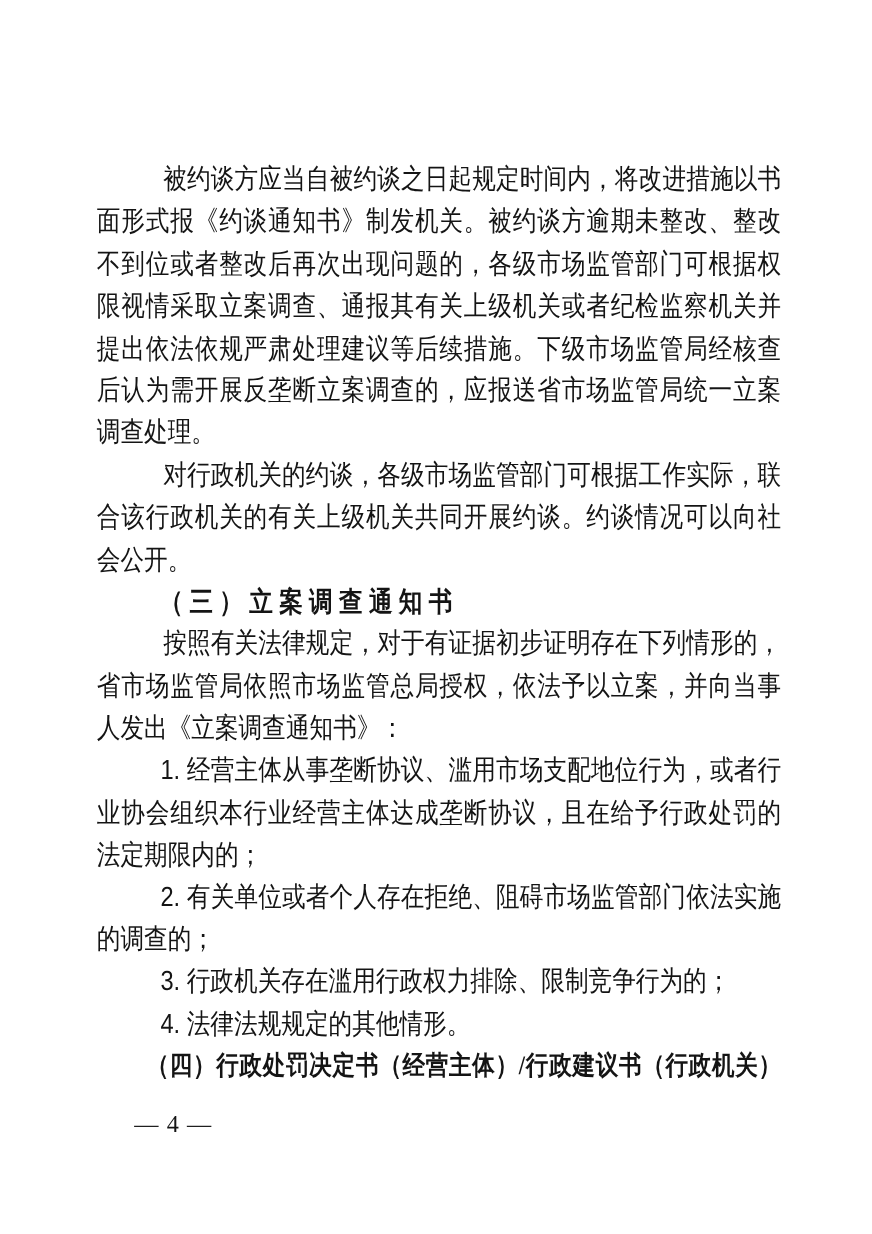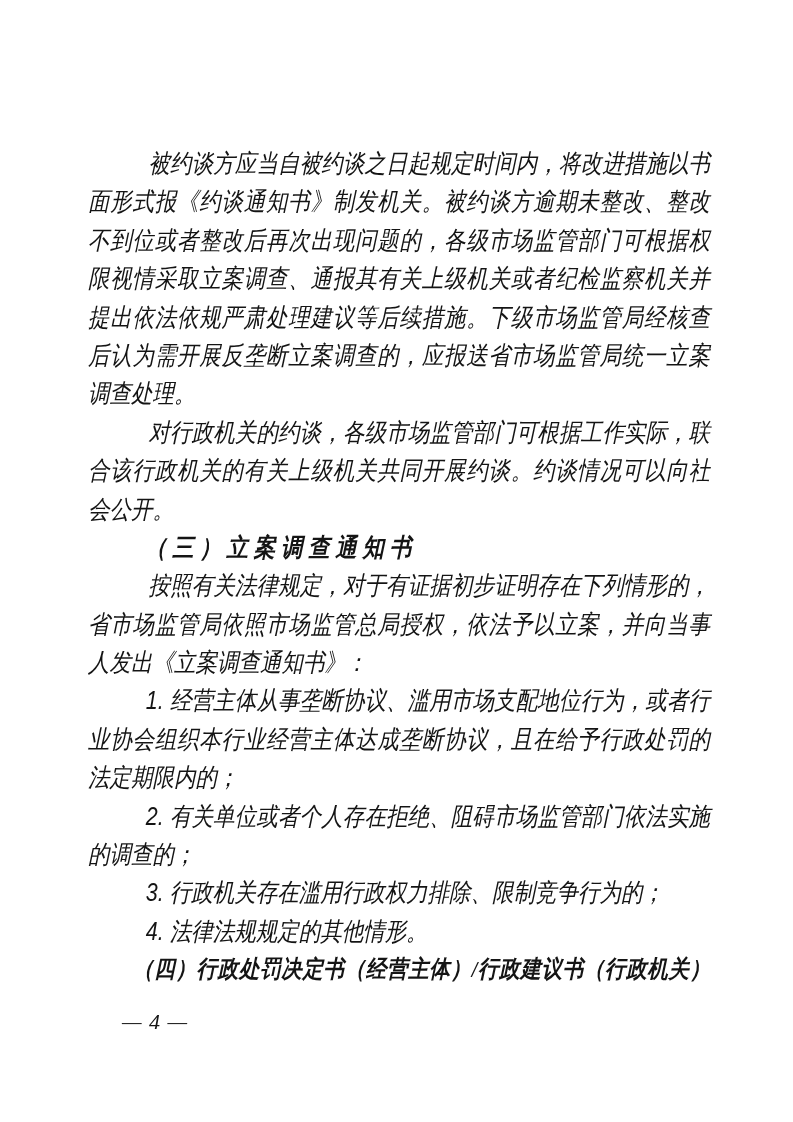--- a/index.html
+++ b/index.html
@@ -12,21 +12,20 @@
     height: 1122px;
     position: relative;
     overflow: hidden;
     font-family: "Liberation Sans", sans-serif;
     color: #111111;
   }
   .page {
     position: absolute;
     inset: 0;
     background: #ffffff;
-    font-style: italic;
   }
   
   .text-block {
     position: absolute;
     left: 88px;
     top: 144px;
     width: 731px;
     transform: scaleX(0.851);
     transform-origin: 0 0;
   }

